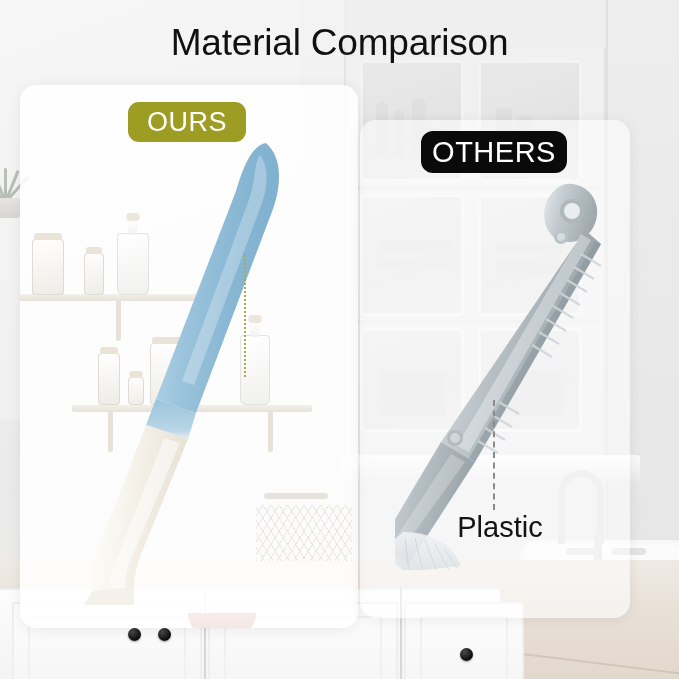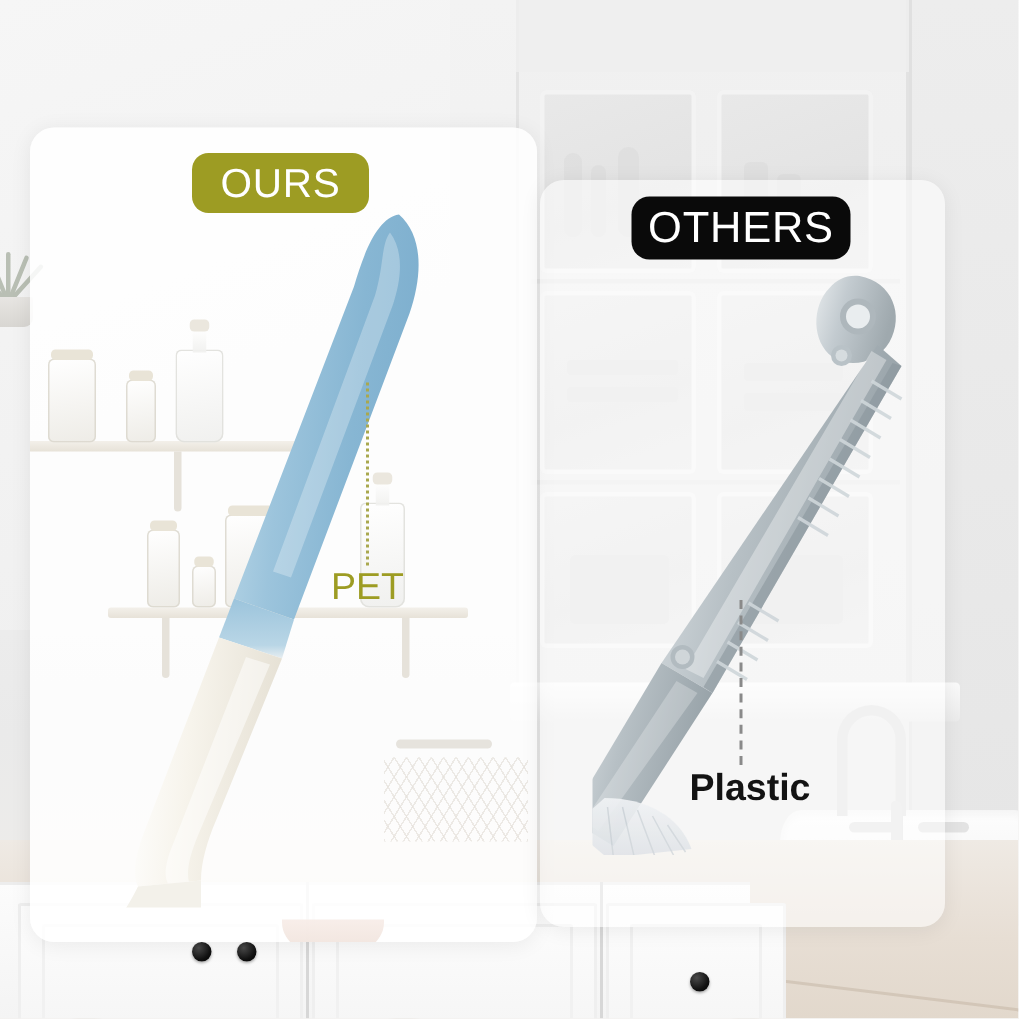--- a/index.html
+++ b/index.html
@@ -281,21 +281,21 @@
   .callout-pet { left: 110px; top: 378px; width: 270px; }
   .callout-pet .big {
     font-size: 25px; color: #9d9c23; line-height: 1.05;
   }
   .callout-pet .small {
     font-size: 22px; color: #131313; line-height: 1.2; margin-top: 1px;
   }
 
   .callout-plastic { left: 400px; top: 512px; width: 200px; }
   .callout-plastic .big {
-    font-size: 25px; color: #131313; line-height: 1.05; font-weight: bold;
+    font-size: 29px; color: #131313; line-height: 1.05;
   }
   .callout-plastic .small {
     font-size: 20px; color: #2b2b2b; line-height: 1.2; margin-top: 1px;
   }
 </style>
 </head>
 <body>
 
 <div id="stage">
 
@@ -359,20 +359,21 @@
       <div class="door" style="left:208px; width:190px;"></div>
       <div class="door" style="left:404px; width:120px;"></div>
     </div>
     <div class="cab-divider" style="left:204px;"></div>
     <div class="cab-divider" style="left:400px;"></div>
     <div class="knob" style="left:128px; top:628px;"></div>
     <div class="knob" style="left:158px; top:628px;"></div>
     <div class="knob" style="left:460px; top:648px;"></div>
   </div>
 
+  <div class="title">Material Comparison</div>
 
   <div class="panel panel-left">
 
     <div class="shelf" style="left:-6px; top:209px; width:190px;"></div>
     <div class="shelf-bracket" style="left:96px; top:216px; height:40px;"></div>
 
     <div class="jar" style="left:12px; top:154px; width:32px; height:56px;">
       <div class="lid" style="width:28px;"></div>
     </div>
     <div class="jar" style="left:64px; top:168px; width:20px; height:42px;">
@@ -554,21 +555,20 @@
     </g>
   </svg>
 
   <div class="badge badge-ours">OURS</div>
 
   <div class="badge badge-others">OTHERS</div>
 
 
   <div class="dotline dotline-pet"></div>
   <div class="callout callout-pet">
-    <div class="big">PET</div>
   </div>
 
   <div class="dotline dotline-plastic"></div>
   <div class="callout callout-plastic">
     <div class="big">Plastic</div>
   </div>
 
 </div>
 
 </body></html>

